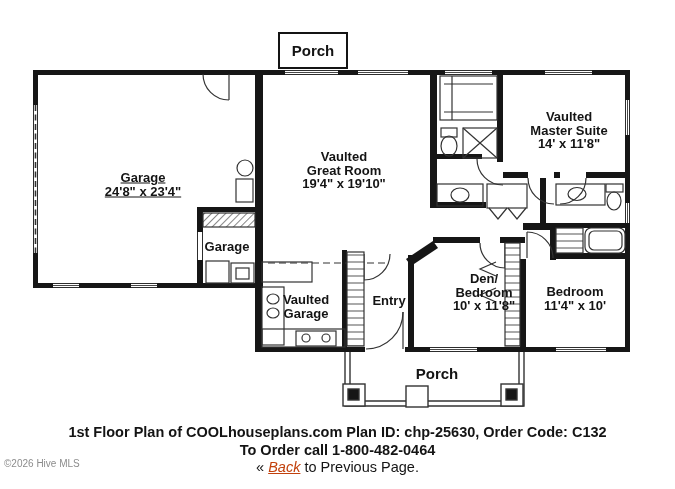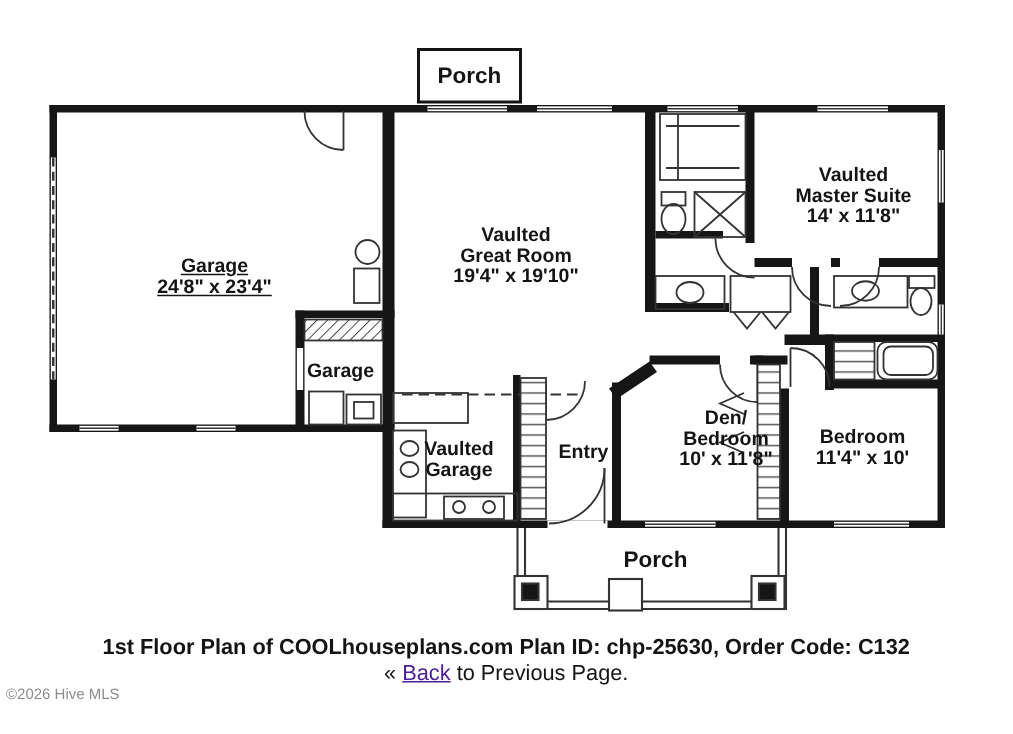--- a/index.html
+++ b/index.html
@@ -19,21 +19,21 @@
     background:#ffffff;border:2.5px solid #141414;
     display:flex;align-items:center;justify-content:center;
     font-weight:bold;font-size:15px;color:#141414;
   }
   .porch-bottom-label{font-size:15px;}
   .footer{
     position:absolute;left:0;right:0;top:423px;text-align:center;color:#141414;
   }
   .footer .b{font-weight:bold;font-size:14.5px;line-height:18px;}
   .footer .l3{font-size:14.5px;line-height:17px;}
-  .back-link{text-decoration:underline;color:#4c1d95;cursor:pointer;}
+  .back-link{text-decoration:underline;color:#c2410c;cursor:pointer;font-style:italic;}
   .watermark{
     position:absolute;left:4px;top:458px;font-size:10px;color:#8c8c8c;
   }
 </style>
 </head>
 <body>
 
 <div class="stage">
 
   <svg class="plan-svg" width="675" height="489" viewBox="0 0 675 489">
@@ -236,18 +236,19 @@
     <span>Bedroom</span>
     <span>11'4" x 10'</span>
   </div>
 
   <div class="room-label porch-bottom-label" style="left:437px;top:374px;">
     <span>Porch</span>
   </div>
 
   <div class="footer">
     <div class="b">1st Floor Plan of COOLhouseplans.com Plan ID: chp-25630, Order Code: C132</div>
+    <div class="b">To Order call 1-800-482-0464</div>
     <div class="l3"><span>« </span><a class="back-link">Back</a><span> to Previous Page.</span></div>
   </div>
 
   <div class="watermark">©2026 Hive MLS</div>
 
 </div>
 
 </body></html>

